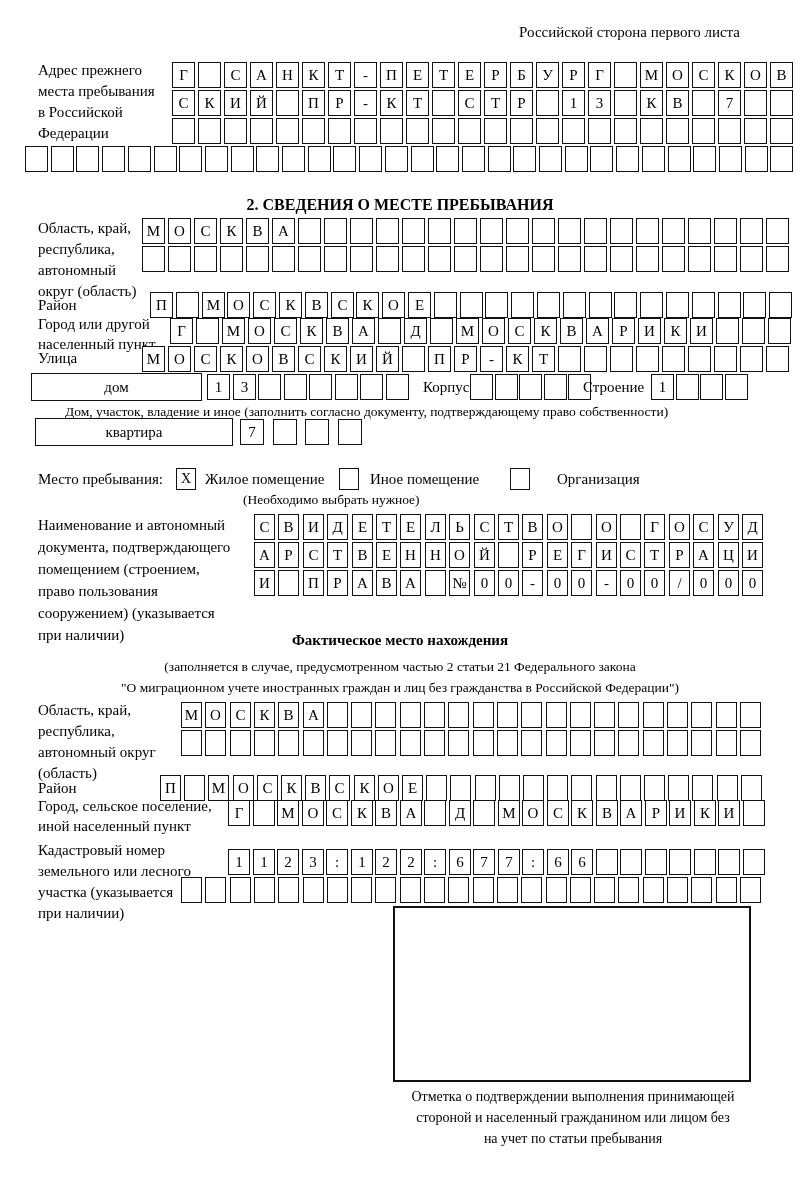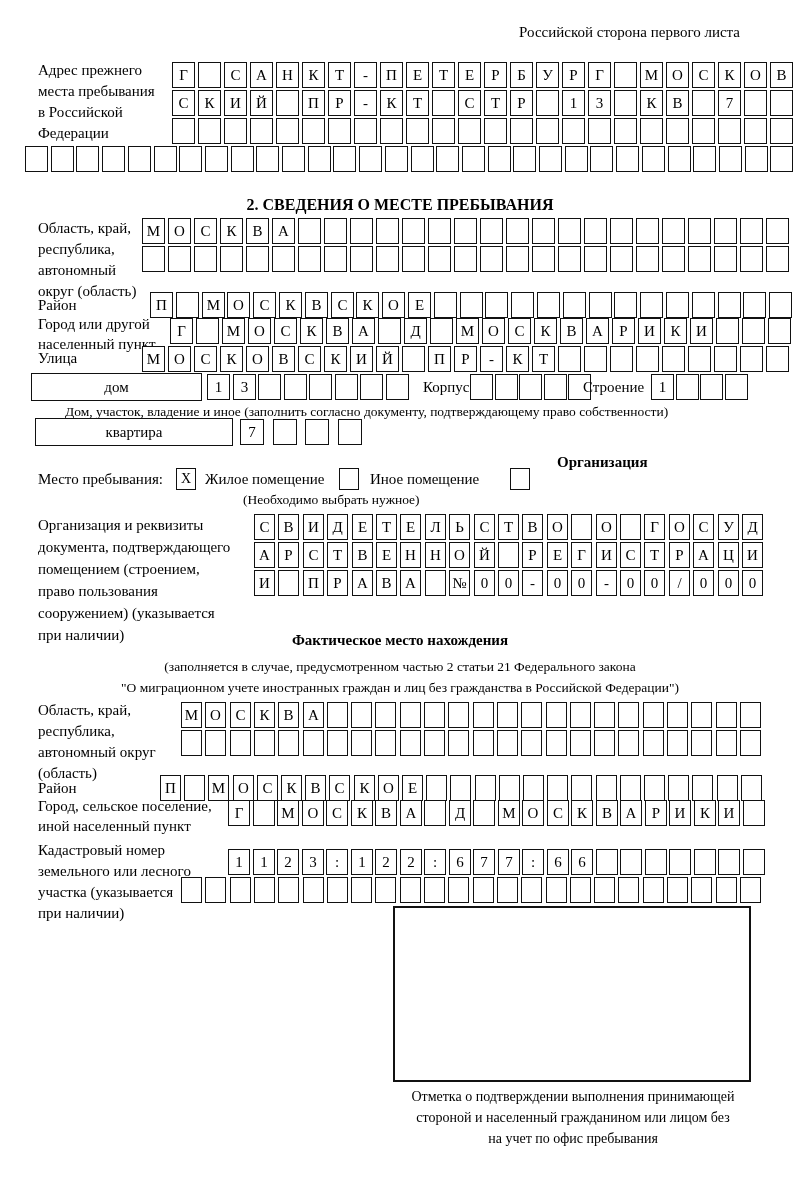--- a/index.html
+++ b/index.html
@@ -335,25 +335,25 @@
       <span class="cbox" style="left: 65px; width: 24px;"></span>
       <span class="cbox" style="left: 98px; width: 24px;"></span>
     </div>
 
   <div class="label" style="left:38px;top:471px;">Место пребывания:</div>
   <div class="checkbox" style="left:176px;top:468px;">X</div>
   <div class="label" style="left:205px;top:471px;">Жилое помещение</div>
   <div class="checkbox" style="left:339px;top:468px;"></div>
   <div class="label" style="left:370px;top:471px;">Иное помещение</div>
   <div class="checkbox" style="left:510px;top:468px;"></div>
-  <div class="label" style="left:557px;top:454px;font-weight:bold;">Организация</div>
+  <div class="label" style="left:557px;top:471px;">Организация</div>
   <div class="note" style="left:243px;top:492px;">(Необходимо выбрать нужное)</div>
 
   <div class="lines lh22" style="left:38px;top:514px;">
-      <div>Организация и реквизиты</div>
+      <div>Наименование и автономный</div>
       <div>документа, подтверждающего</div>
       <div>помещением (строением,</div>
       <div>право пользования</div>
       <div>сооружением) (указывается</div>
       <div>при наличии)</div>
     </div>
   <div class="boxrow" style="left:254px;top:514px;">
       <span class="cbox" style="left: 0px; width: 21px;">С</span>
       <span class="cbox" style="left: 24px; width: 21px;">В</span>
       <span class="cbox" style="left: 49px; width: 21px;">И</span>
@@ -600,16 +600,16 @@
       <span class="cbox" style="left: 486px; width: 21px;"></span>
       <span class="cbox" style="left: 510px; width: 21px;"></span>
       <span class="cbox" style="left: 535px; width: 21px;"></span>
       <span class="cbox" style="left: 559px; width: 21px;"></span>
     </div>
 
   <div class="stampbox" style="left:393px;top:906px;width:358px;height:176px;"></div>
   <div class="caption" style="left:355px;top:1086px;width:436px;">
       <div>Отметка о подтверждении выполнения принимающей</div>
       <div>стороной и населенный гражданином или лицом без</div>
-      <div>на учет по офис пребывания</div>
+      <div>на учет по статьи пребывания</div>
     </div>
 
 </div>
 
 </body></html>

